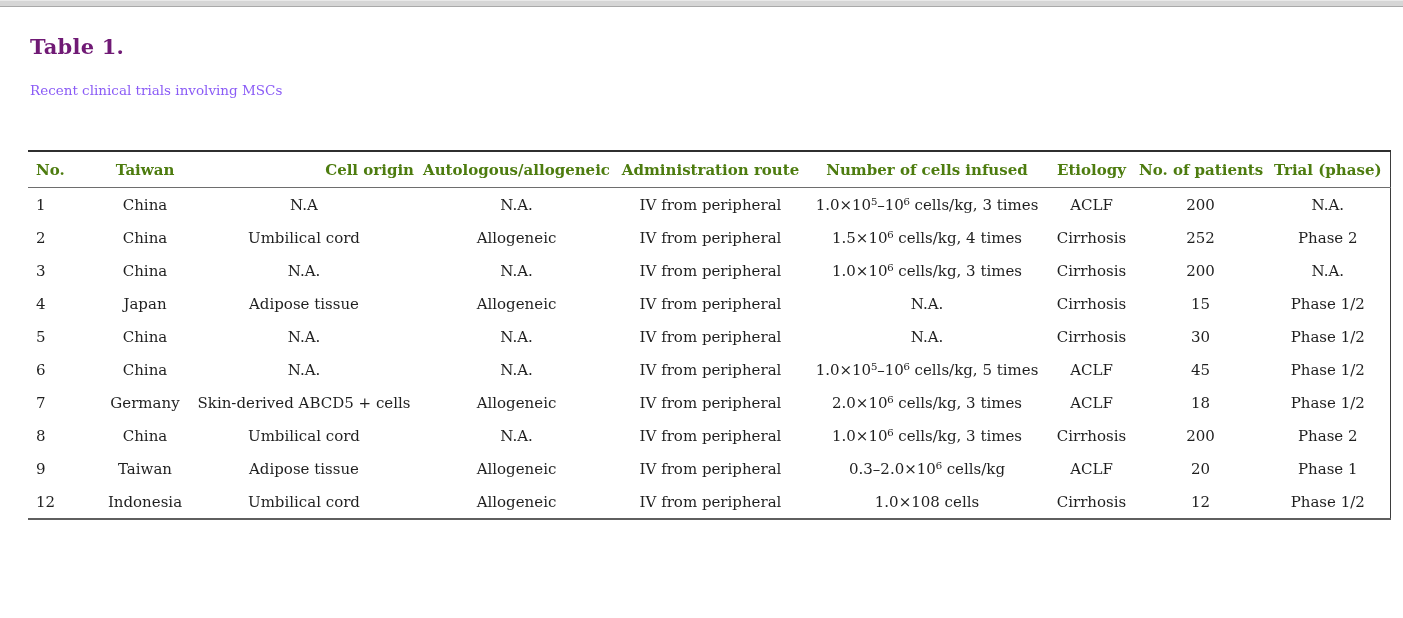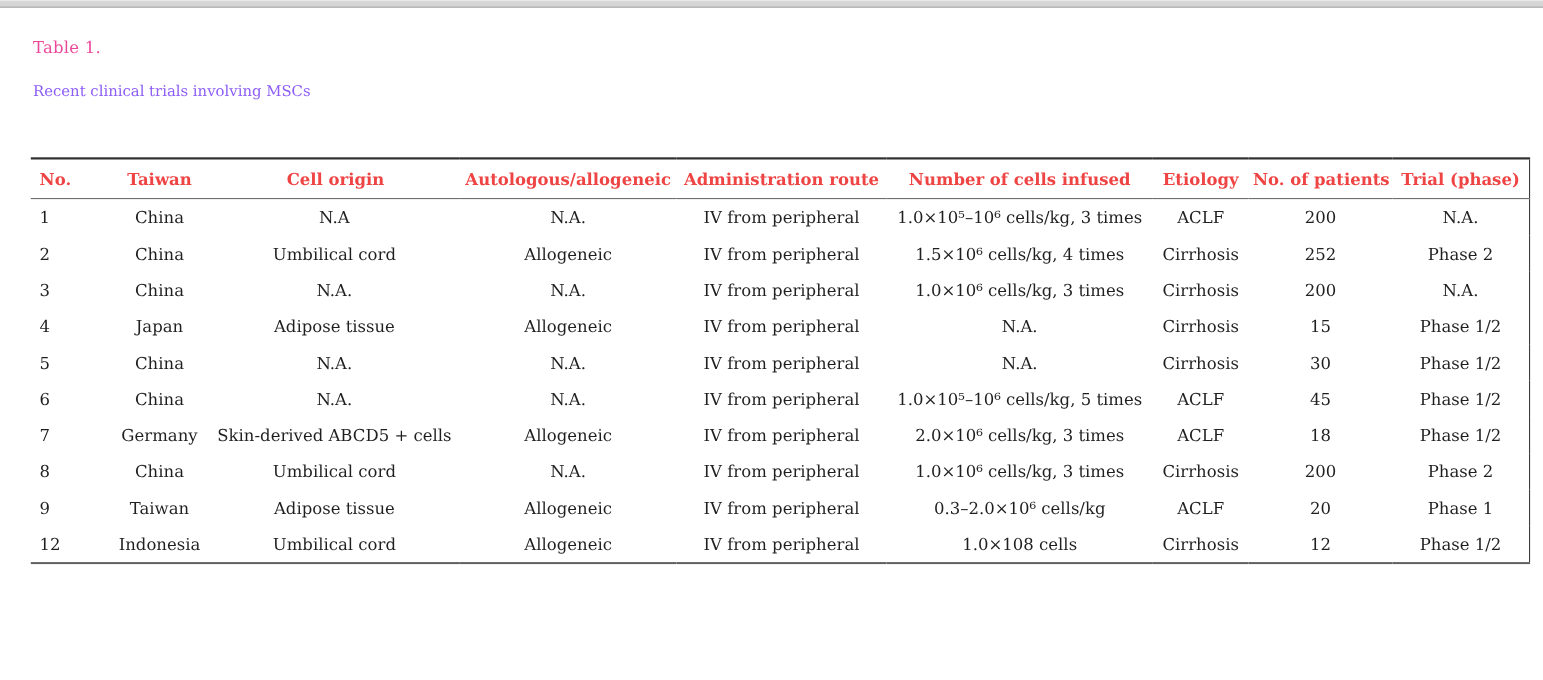--- a/index.html
+++ b/index.html
@@ -17,64 +17,64 @@
     background: #d6d6d6;
     border-top: 1px solid #e9e9e9;
     border-bottom: 1px solid #a9a9a9;
   }
   .content {
     padding-left: 28px;
     padding-right: 13px;
   }
   .table-title {
     margin: 27px 0 0 2px;
-    font-size: 15px;
-    font-weight: 400;
+    font-size: 21px;
+    font-weight: 700;
     letter-spacing: 0.2px;
-    color: #ec4899;
+    color: #701a75;
   }
   .table-caption {
     margin: 23px 0 0 2px;
     font-size: 13.5px;
     color: #8b5cf6;
   }
   table.data-table {
     margin-top: 52px;
     border-collapse: collapse;
     table-layout: fixed;
     width: 1362px;
     border-top: 2px solid #2f2f2f;
     border-bottom: 2px solid #5f5f5f;
     border-right: 1px solid #3d3d3d;
   }
   table.data-table th {
     font-size: 15px;
     font-weight: 700;
-    color: #ef4444;
+    color: #4d7c0f;
     text-align: center;
     padding: 9px 4px 8px 4px;
     border-bottom: 1px solid #6e6e6e;
     white-space: nowrap;
     overflow: hidden;
   }
   table.data-table td {
     font-size: 15px;
     text-align: center;
     padding: 7.5px 4px;
     color: #1f1f1f;
     white-space: nowrap;
     overflow: hidden;
   }
   table.data-table th:first-child,
   table.data-table td:first-child {
     text-align: left;
     padding-left: 8px;
   }
   table.data-table th.col-cell-origin {
-    text-align: center;
+    text-align: right;
     padding-left: 6px;
   }
   col.c1 { width: 72px;  }
   col.c2 { width: 90px;  }
   col.c3 { width: 228px; }
   col.c4 { width: 197px; }
   col.c5 { width: 191px; }
   col.c6 { width: 242px; }
   col.c7 { width: 87px;  }
   col.c8 { width: 131px; }

